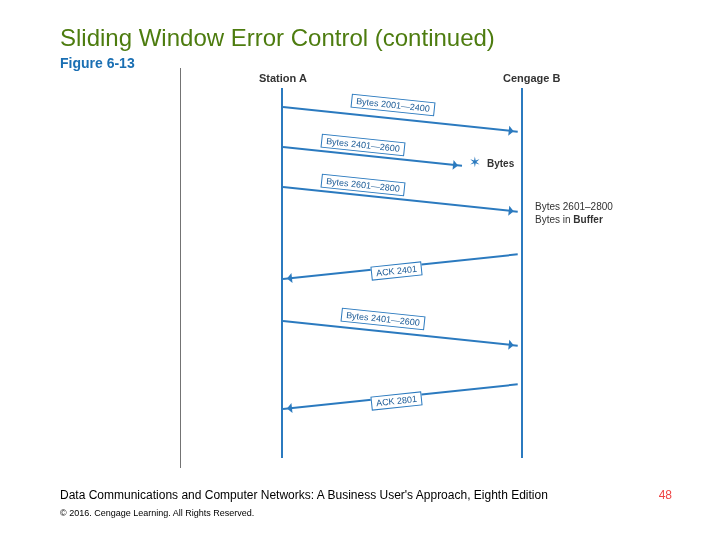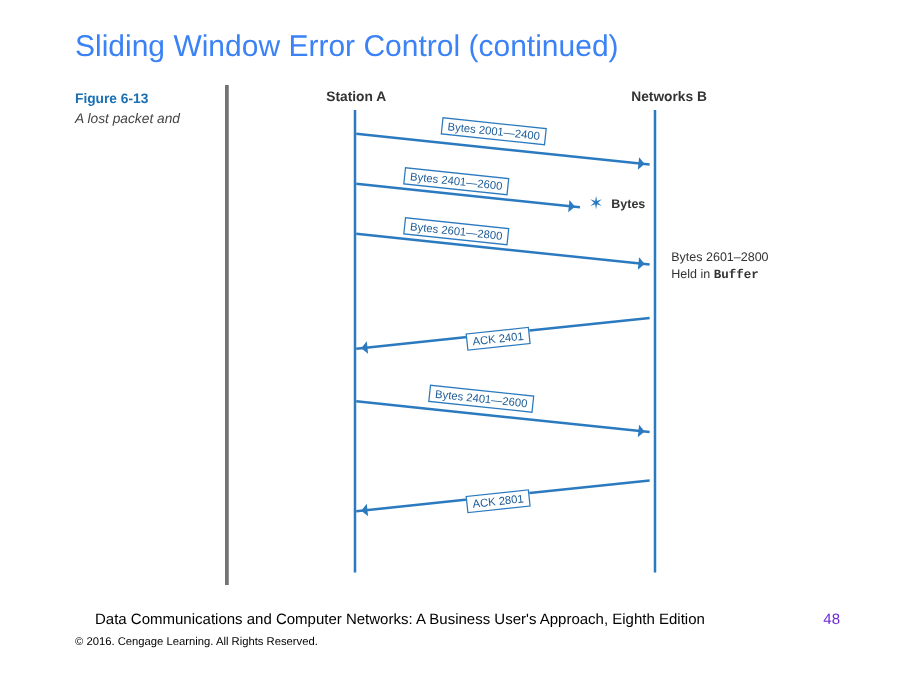--- a/index.html
+++ b/index.html
@@ -10,39 +10,39 @@
     font-family: Arial, Helvetica, sans-serif;
     position: relative;
     overflow: hidden;
   }
   .slide-title {
     position: absolute;
     top: 24px;
     left: 60px;
     font-size: 24px;
     font-weight: 400;
-    color: #3b82f6;
+    color: #4d7c0f;
   }
   .figure-block {
     position: absolute;
-    top: 72px;
+    top: 54px;
     left: 60px;
     width: 120px;
-    font-size: 11px;
+    font-size: 14px;
     line-height: 1.3;
   }
   .figure-number { color: #1a6fb3; font-weight: 700; }
   .figure-caption { color: #444; font-style: italic; margin-top: 2px; }
   .diagram {
     position: absolute;
     top: 68px;
     left: 180px;
     width: 480px;
     height: 400px;
-    border-left: 3px solid #737373;
+    border-left: 1px solid #737373;
     background: #fff;
   }
   .station-label {
     position: absolute;
     top: 4px;
     font-size: 11px;
     color: #333;
     font-weight: 600;
   }
   .timeline {
@@ -90,76 +90,74 @@
     font-size: 10px;
     color: #333;
     font-weight: 600;
   }
   .buffer-note {
     position: absolute;
     font-size: 10px;
     color: #333;
     line-height: 1.3;
   }
-  .buffer-note b { font-weight: 700; font-family: Liberation Mono, monospace; }
+  .buffer-note b { font-weight: 700; }
   .footer-line {
     position: absolute;
     bottom: 38px;
     left: 60px;
     font-size: 12px;
     color: #000;
-    margin-left: 16px;
   }
   .page-num {
     position: absolute;
     bottom: 38px;
     right: 48px;
     font-size: 12px;
-    color: #6d28d9;
+    color: #ef4444;
   }
   .copyright {
     position: absolute;
     bottom: 22px;
     left: 60px;
     font-size: 9px;
     color: #000;
   }
 </style>
 </head>
 <body>
 
 <div class="slide-title">Sliding Window Error Control (continued)</div>
 
 <div class="figure-block">
   <div class="figure-number">Figure 6-13</div>
-  <div class="figure-caption">A lost packet and</div>
 </div>
 
 <div class="diagram">
 
   <div class="station-label" style="left:78px;">Station A</div>
-  <div class="station-label" style="left:322px;">Networks B</div>
+  <div class="station-label" style="left:322px;">Cengage B</div>
 
   <div class="timeline" style="left:100px;"></div>
   <div class="timeline" style="left:340px;"></div>
 
   <div class="seg" style="left:102px; top:38px; width:236px; transform:rotate(6deg); transform-origin:left;"></div>
   <div class="msg-box" style="left:170px; top:30px; transform:rotate(6deg);">Bytes 2001—2400</div>
 
   <div class="seg" style="left:102px; top:78px; width:180px; transform:rotate(6deg); transform-origin:left;"></div>
   <div class="msg-box" style="left:140px; top:70px; transform:rotate(6deg);">Bytes 2401—2600</div>
   <div class="lost-mark" style="left:288px; top:86px;">✶</div>
   <div class="lost-label" style="left:306px; top:90px;">Bytes</div>
 
   <div class="seg" style="left:102px; top:118px; width:236px; transform:rotate(6deg); transform-origin:left;"></div>
   <div class="msg-box" style="left:140px; top:110px; transform:rotate(6deg);">Bytes 2601—2800</div>
 
   <div class="buffer-note" style="left:354px; top:132px;">
     <span>Bytes 2601–2800</span><br>
-    <span>Held in </span><b>Buffer</b>
+    <span>Bytes in </span><b>Buffer</b>
   </div>
 
   <div class="seg rev" style="left:102px; top:210px; width:236px; transform:rotate(-6deg); transform-origin:left;"></div>
   <div class="msg-box" style="left:190px; top:196px; transform:rotate(-6deg);">ACK 2401</div>
 
   <div class="seg" style="left:102px; top:252px; width:236px; transform:rotate(6deg); transform-origin:left;"></div>
   <div class="msg-box" style="left:160px; top:244px; transform:rotate(6deg);">Bytes 2401—2600</div>
 
   <div class="seg rev" style="left:102px; top:340px; width:236px; transform:rotate(-6deg); transform-origin:left;"></div>
   <div class="msg-box" style="left:190px; top:326px; transform:rotate(-6deg);">ACK 2801</div>

